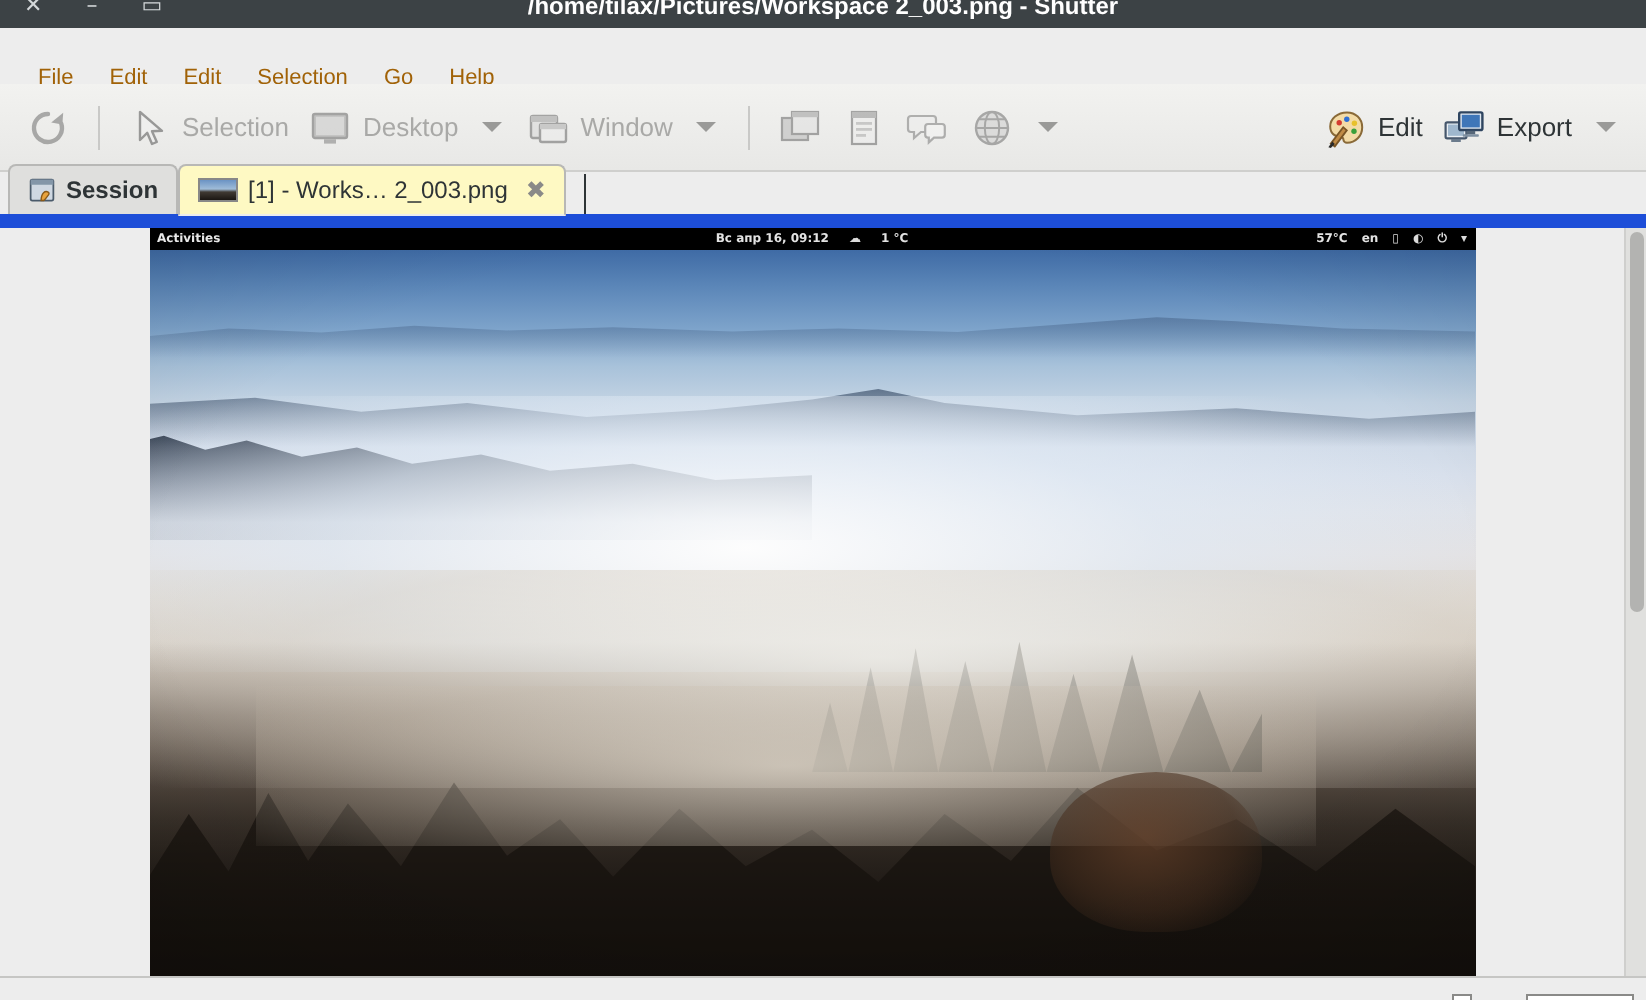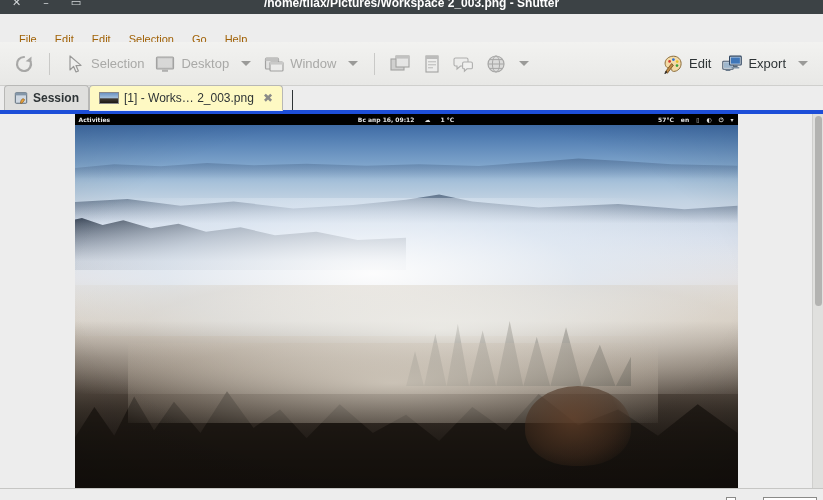--- a/index.html
+++ b/index.html
@@ -73,21 +73,21 @@
   }
   .icon { width: 22px; height: 22px; display: block; }
   .icon.dim { opacity: .45; filter: grayscale(1); }
 
   
   .tabbar {
     position: absolute; top: 86px; left: 0; width: 823px; height: 28px;
     background: #ededed;
     display: flex; align-items: flex-end;
     padding-left: 4px;
-    border-bottom: 4px solid #1d4ed8;
+    border-bottom: 7px solid #1d4ed8;
   }
   .tab {
     display: flex; align-items: center; gap: 5px;
     height: 25px; padding: 0 9px;
     font-size: 12px; color: #2e3436;
     background: #dfdfdd;
     border: 1px solid #b8b8b6; border-bottom: none;
     border-radius: 4px 4px 0 0;
     cursor: default; white-space: nowrap;
     position: relative;

